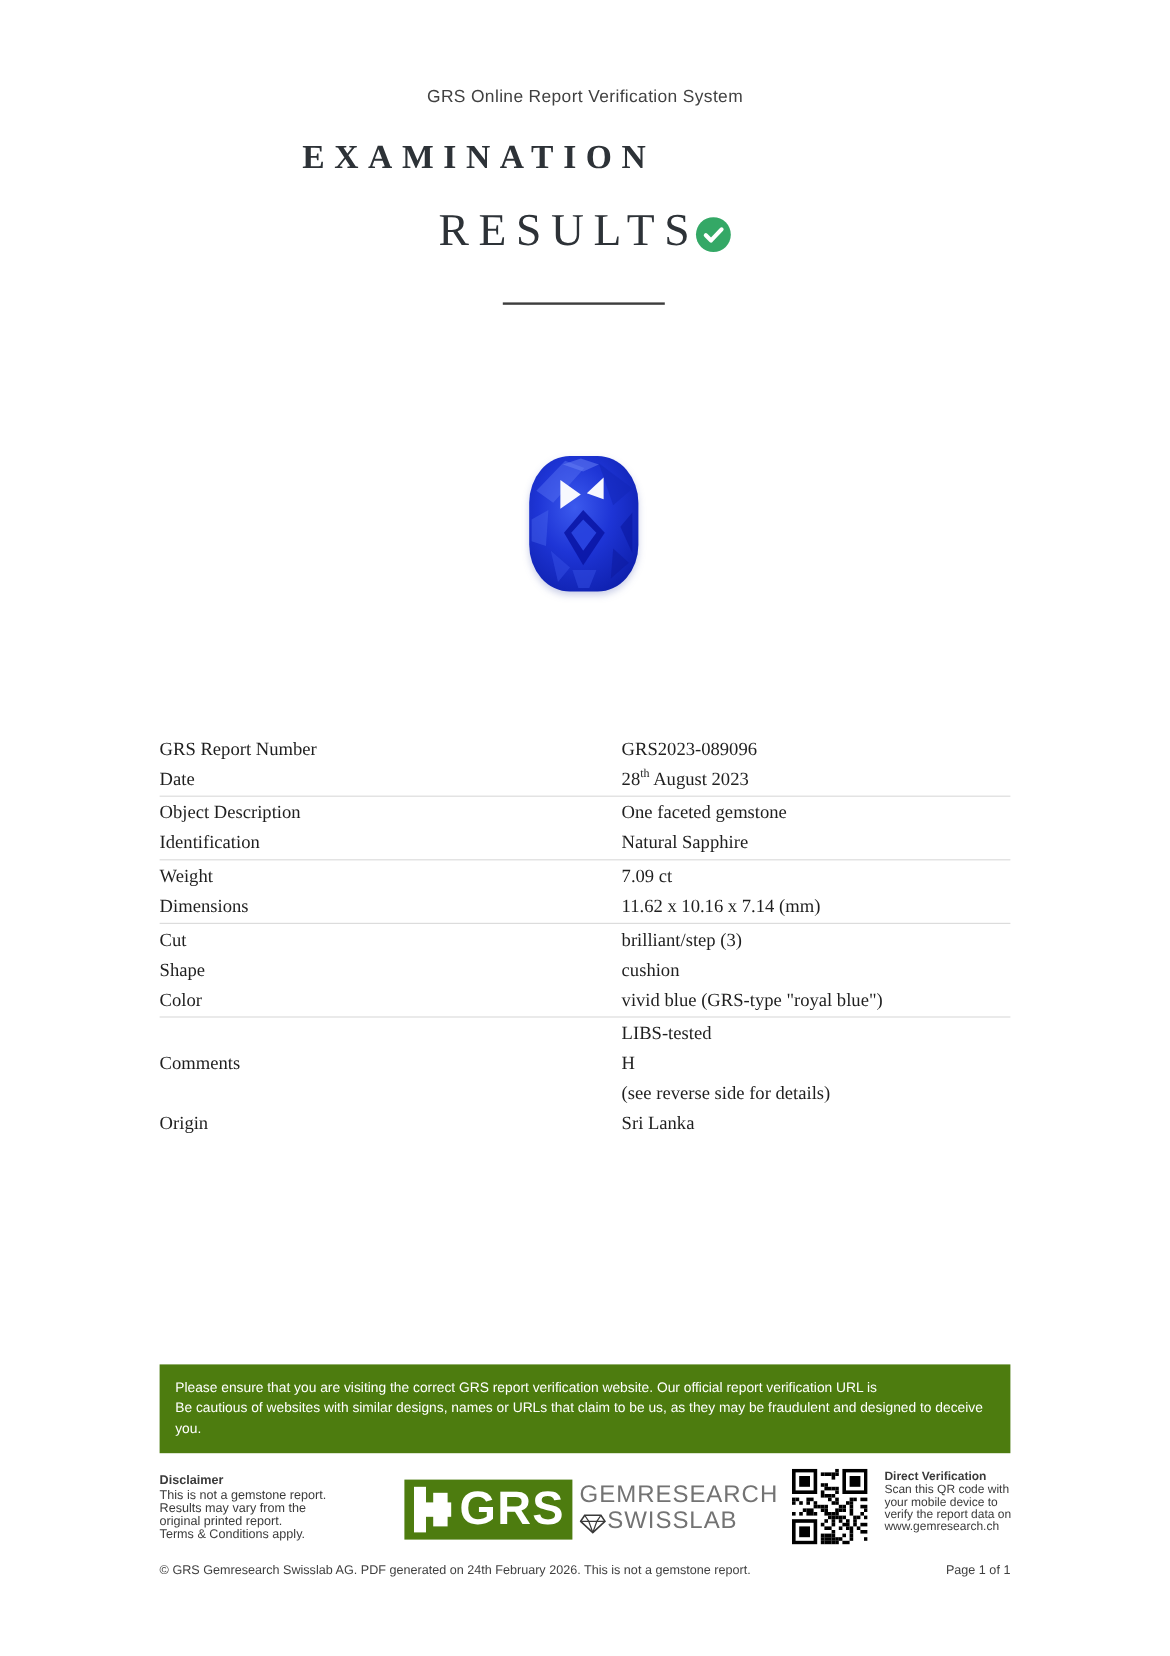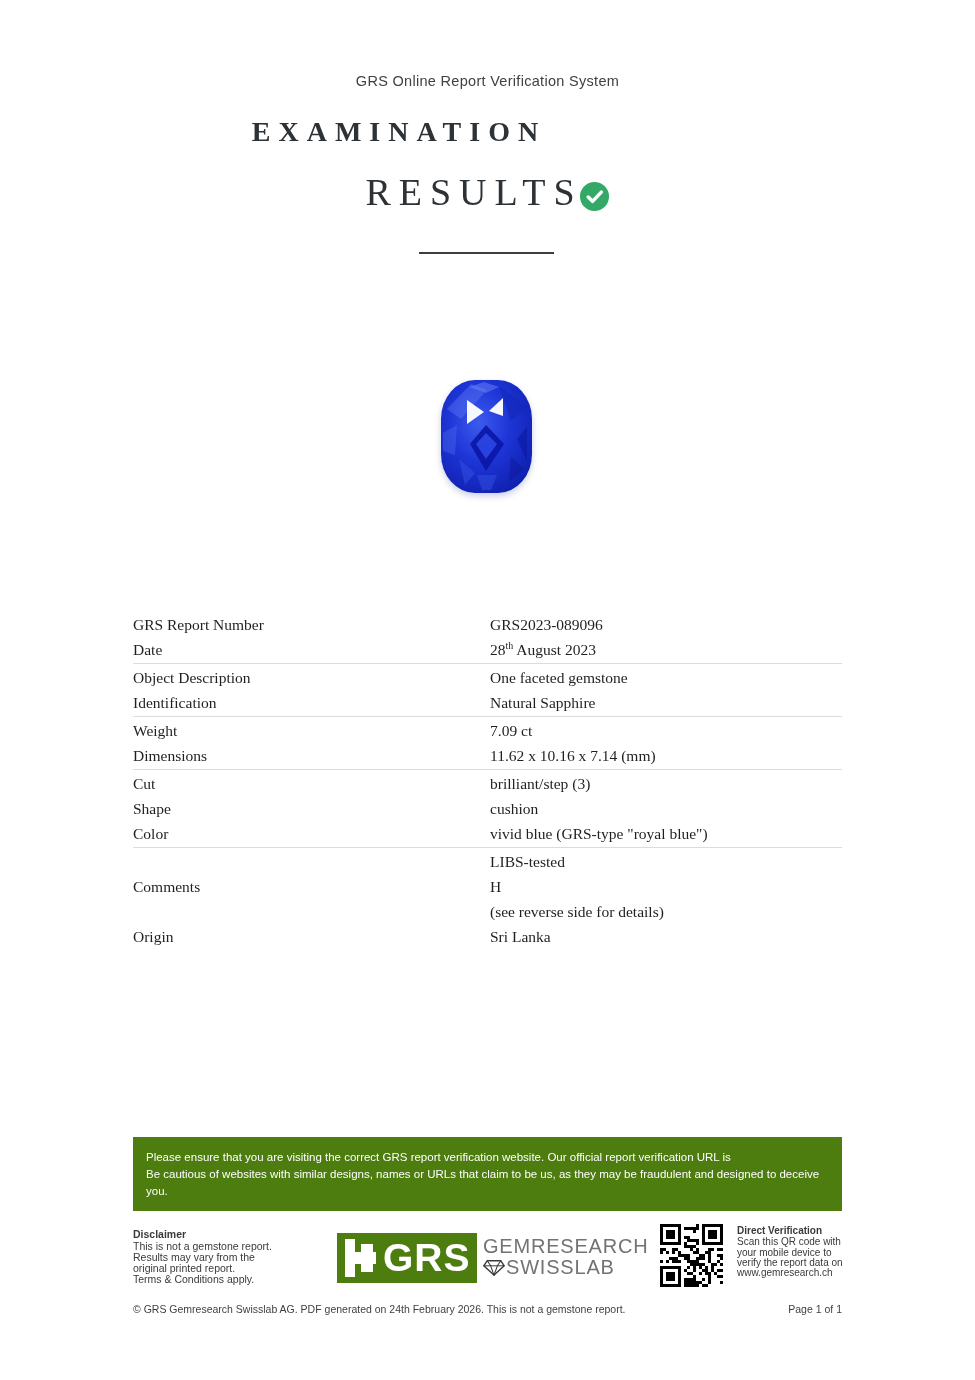--- a/index.html
+++ b/index.html
@@ -32,21 +32,21 @@
 
   
   .gem-wrap { left:439px; top:377px; width:96px; height:119px; }
   .gem-wrap svg { filter:drop-shadow(0 3px 3px rgba(40,60,160,.25)); }
 
   
   .report { left:133px; top:611px; width:709px;
     font-family:"Liberation Serif", serif; font-size:15.5px; color:#1f1f1f; }
   .rgroup { border-bottom:1px solid #dcdcdc; padding:1px 0; }
   .rgroup.last { border-bottom:none; }
-  .rrow { display:flex; line-height:25px; }
+  .rrow { display:flex; line-height:25px;gap:28px; }
   .rrow .lbl { width:357px; flex:0 0 357px; }
   .rrow .val { flex:1; }
   sup.ord { font-size:10px; vertical-align:super; line-height:0; }
 
   
   .banner {
     left:133px; top:1137px; width:709px; height:74px;
     padding:12px 13px; color:#ffffff; font-size:11.5px; line-height:17px;
   }
   .banner .url { font-weight:bold; }
@@ -58,21 +58,21 @@
 
   .grs-logo { left:337px; top:1233px; width:140px; height:50px;
     display:flex; align-items:center; }
   .grs-logo .mark { width:44px; height:50px; flex:0 0 44px; }
   .grs-logo .acr { color:#ffffff; font-weight:bold; font-size:39px;
     letter-spacing:1px; line-height:50px; margin-left:2px; }
 
   .lockup { left:483px; top:1236px; width:170px; color:#737373; }
   .lockup .l1 { font-size:20px; letter-spacing:.8px; line-height:21px; }
   .lockup .l2 { font-size:20px; letter-spacing:.8px; line-height:21px;
-    display:flex; align-items:center; gap:1px; }
+    display:flex; align-items:flex-end; gap:1px; }
   .diamond-ic { width:22px; height:17px; }
 
   .qr-box { left:660px; top:1224px; width:63px; height:63px; }
 
   .direct { left:737px; top:1226px; width:108px; font-size:10px;
     line-height:10.3px; color:#3a3a3a; }
   .direct .dv-title { font-weight:bold; margin-bottom:1px; }
 
   .footer { left:133px; top:1303px; width:709px; display:flex;
     justify-content:space-between; font-size:10.5px; color:#3f3f3f; }

